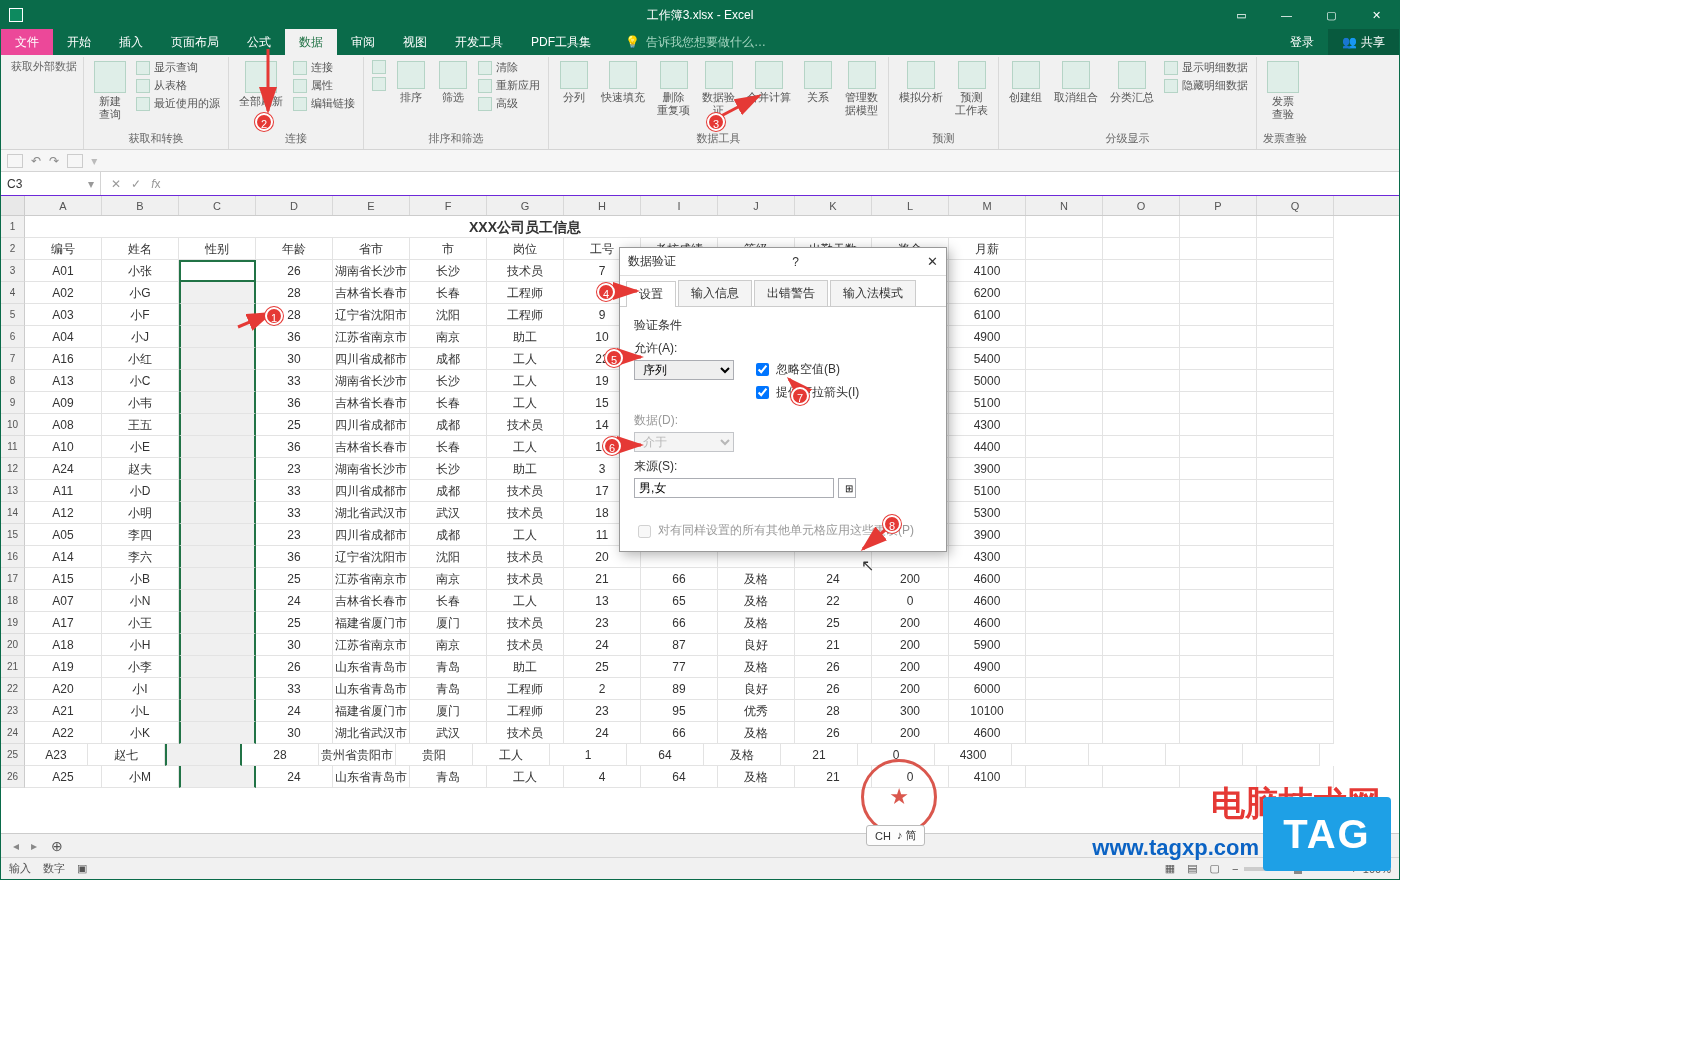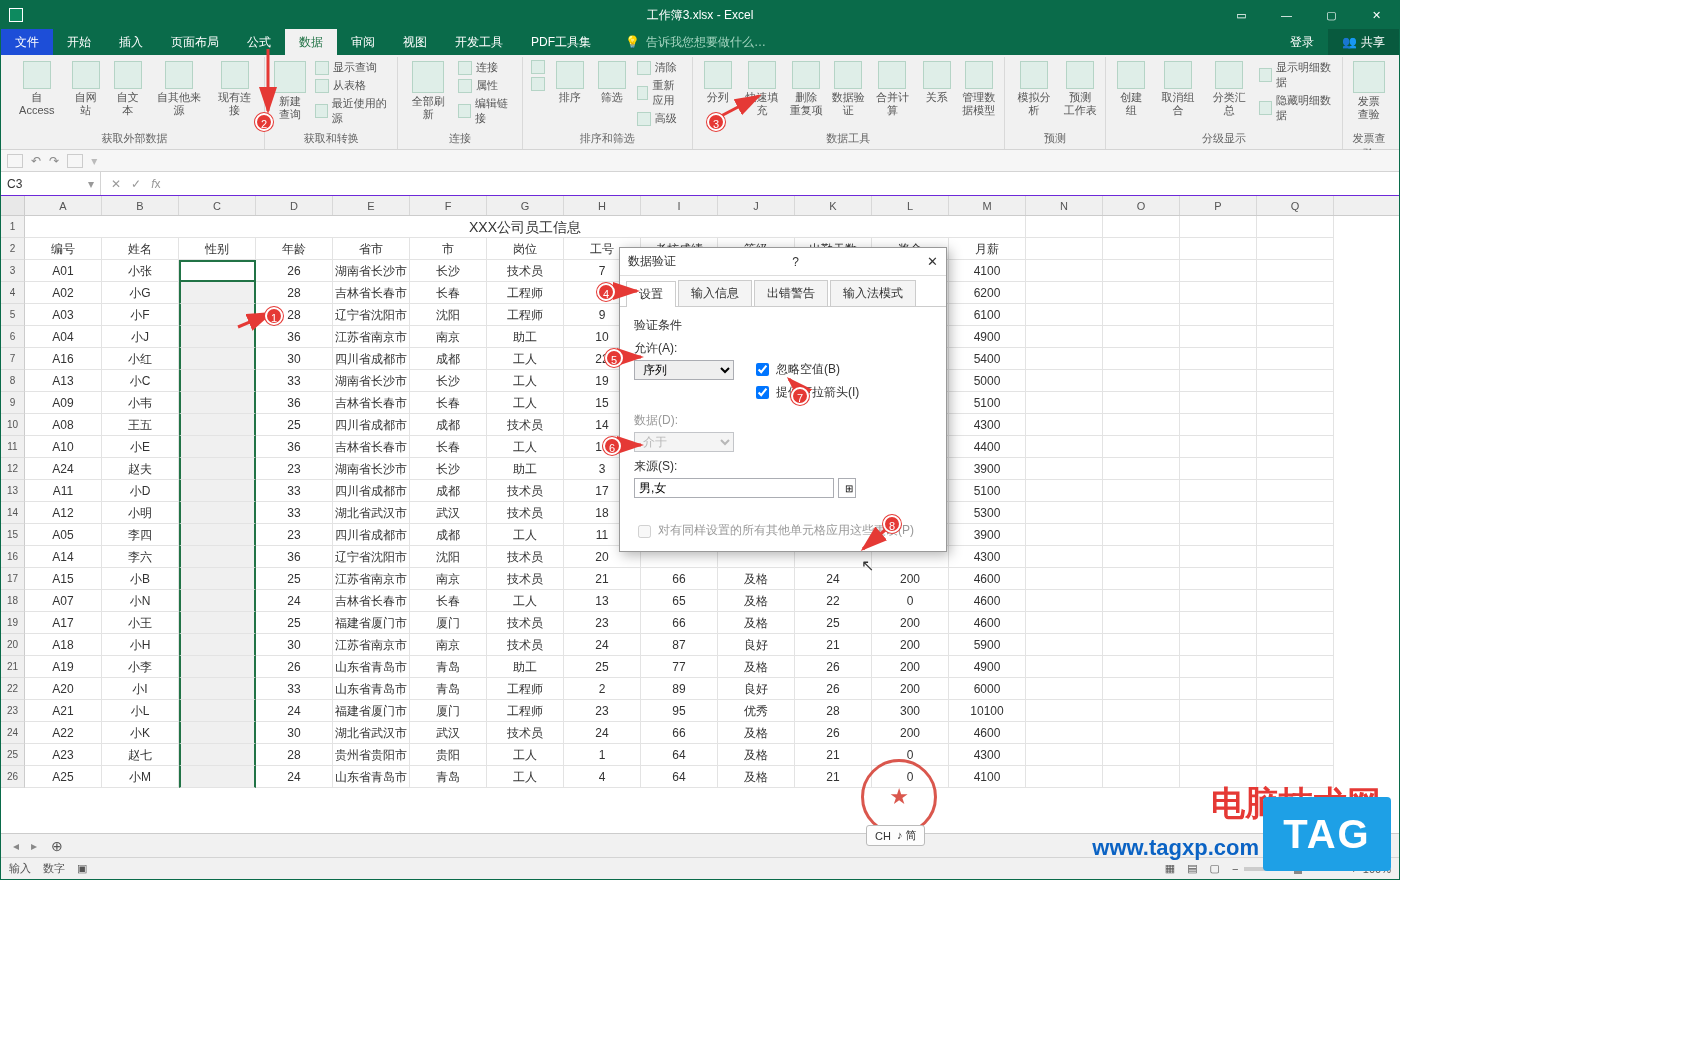--- a/index.html
+++ b/index.html
@@ -4,21 +4,21 @@
 <style>
 html,body{margin:0;padding:0;font-family:"Microsoft YaHei","Segoe UI",sans-serif;font-size:12px;color:#333;background:#fff;overflow:hidden}
 *{box-sizing:border-box}
 .window{width:1400px;height:880px;border:1px solid #0a6b4a;display:flex;flex-direction:column;position:relative}
 .titlebar{height:28px;background:#0a6b4a;color:#fff;display:flex;align-items:center;position:relative}
 .titlebar .title{position:absolute;left:50%;transform:translateX(-50%);font-size:12px}
 .win-controls{margin-left:auto;display:flex}
 .win-controls div{width:45px;height:28px;display:flex;align-items:center;justify-content:center;color:#fff;font-size:11px}
 .menubar{height:26px;background:#0a6b4a;display:flex;color:#fff}
 .menubar .tab{padding:0 14px;display:flex;align-items:center;font-size:12px}
-.menubar .tab.file{background:#1d4ed8}
+.menubar .tab.file{background:#ec4899}
 .menubar .tab.active{background:#f1f1f1;color:#217346}
 .menubar .right{margin-left:auto;display:flex}
 .menubar .right .tab{font-size:12px}
 .tell-me{color:#a5d5c0;margin-left:20px;display:flex;align-items:center;gap:6px;font-size:12px}
 .ribbon{height:95px;background:#f1f1f1;border-bottom:1px solid #d4d4d4;display:flex;padding:2px 4px 0}
 .ribbon-group{border-right:1px solid #d9d9d9;padding:2px 6px;display:flex;flex-direction:column;justify-content:space-between}
 .ribbon-group .gbody{display:flex;gap:4px;align-items:flex-start;flex:1}
 .ribbon-group .glabel{text-align:center;font-size:11px;color:#666;height:16px}
 .rbtn{display:flex;flex-direction:column;align-items:center;gap:2px;padding:2px 4px;font-size:11px;color:#555;text-align:center;line-height:1.2;min-width:38px}
 .rbtn .ico{width:28px;height:28px;background:#dfeee8;border:1px solid #b5d4c6}
@@ -123,42 +123,20 @@
       <div class="tab">登录</div>
       <div class="tab" style="background:#085a3e">
           <span style="margin-right:4px">👥</span>
           <span>共享</span>
         </div>
     </div>
   </div>
 
   <div class="ribbon">
     <div class="ribbon-group">
-      <div class="gbody">
-        <div class="rbtn">
-            <div class="ico"></div>
-            <span>自 Access</span>
-          </div>
-        <div class="rbtn">
-            <div class="ico"></div>
-            <span>自网站</span>
-          </div>
-        <div class="rbtn">
-            <div class="ico"></div>
-            <span>自文本</span>
-          </div>
-        <div class="rbtn">
-            <div class="ico"></div>
-            <span>自其他来源</span>
-          </div>
-        <div class="rbtn">
-            <div class="ico"></div>
-            <span>现有连接</span>
-          </div>
-      </div>
       <div class="glabel">获取外部数据</div>
     </div>
     <div class="ribbon-group">
       <div class="gbody">
         <div class="rbtn big">
             <div class="ico"></div>
             <span style="white-space:pre">新建
 查询</span>
           </div>
         <div class="rstack">
@@ -363,21 +341,21 @@
           <div class="ch" style="width:77px">K</div>
           <div class="ch" style="width:77px">L</div>
           <div class="ch" style="width:77px">M</div>
           <div class="ch" style="width:77px">N</div>
           <div class="ch" style="width:77px">O</div>
           <div class="ch" style="width:77px">P</div>
           <div class="ch" style="width:77px">Q</div>
         </div>
         <div class="row title-row">
           <div class="rh">1</div>
-          <div class="cell" style="width:1001px;font-weight:400">XXX公司员工信息</div>
+          <div class="cell" style="width:1001px;font-weight:700">XXX公司员工信息</div>
           <div class="cell" style="width:77px"></div>
           <div class="cell" style="width:77px"></div>
           <div class="cell" style="width:77px"></div>
           <div class="cell" style="width:77px"></div>
         </div>
         <div class="row hdr-row">
           <div class="rh">2</div>
           <div class="cell" style="width:77px">编号</div>
           <div class="cell" style="width:77px">姓名</div>
           <div class="cell" style="width:77px">性别</div>
@@ -831,21 +809,21 @@
           <div class="cell" style="width:77px;">26</div>
           <div class="cell" style="width:77px;">200</div>
           <div class="cell" style="width:77px;">4600</div>
           <div class="cell" style="width:77px;"></div>
           <div class="cell" style="width:77px;"></div>
           <div class="cell" style="width:77px;"></div>
           <div class="cell" style="width:77px;"></div>
         </div>
         <div class="row">
           <div class="rh">25</div>
-          <div class="cell" style="width:77px;">A23</div>
+          <div class="cell" style="width:63px;">A23</div>
           <div class="cell" style="width:77px;">赵七</div>
           <div class="cell sel-col" style="width:77px;border-left:2px solid #217346;border-right:2px solid #217346;"></div>
           <div class="cell" style="width:77px;">28</div>
           <div class="cell" style="width:77px;">贵州省贵阳市</div>
           <div class="cell" style="width:77px;">贵阳</div>
           <div class="cell" style="width:77px;">工人</div>
           <div class="cell" style="width:77px;">1</div>
           <div class="cell" style="width:77px;">64</div>
           <div class="cell" style="width:77px;">及格</div>
           <div class="cell" style="width:77px;">21</div>

